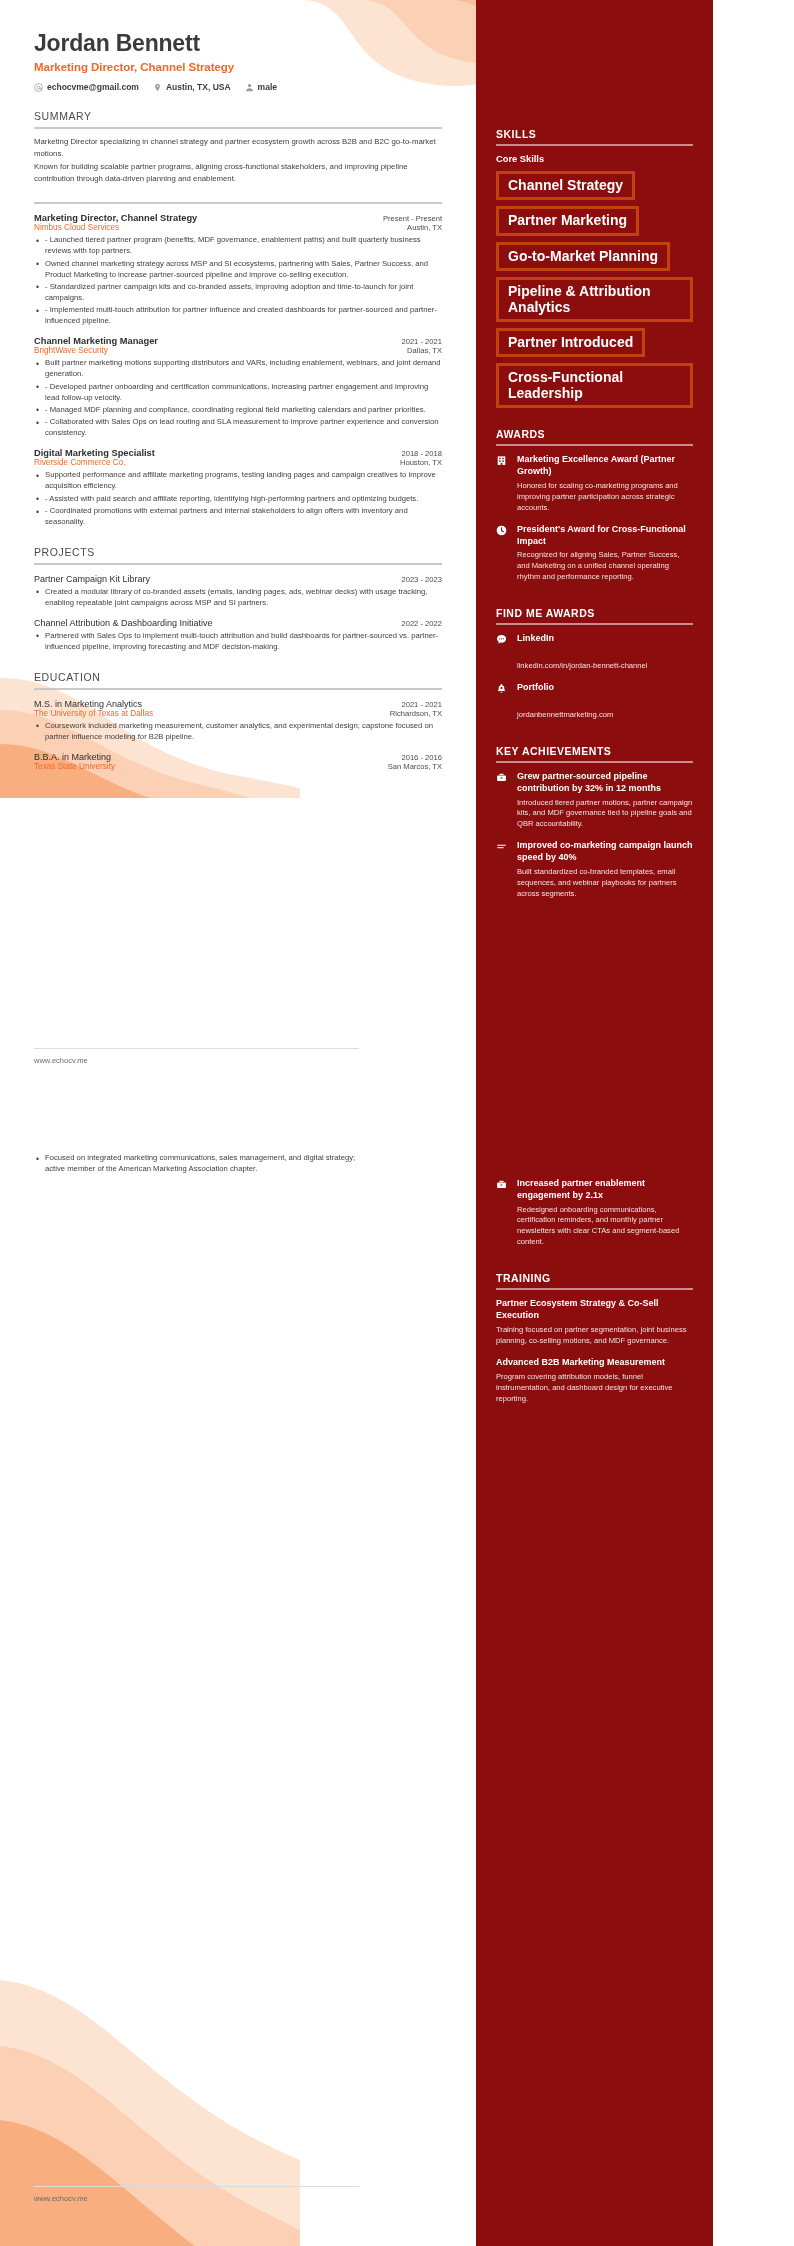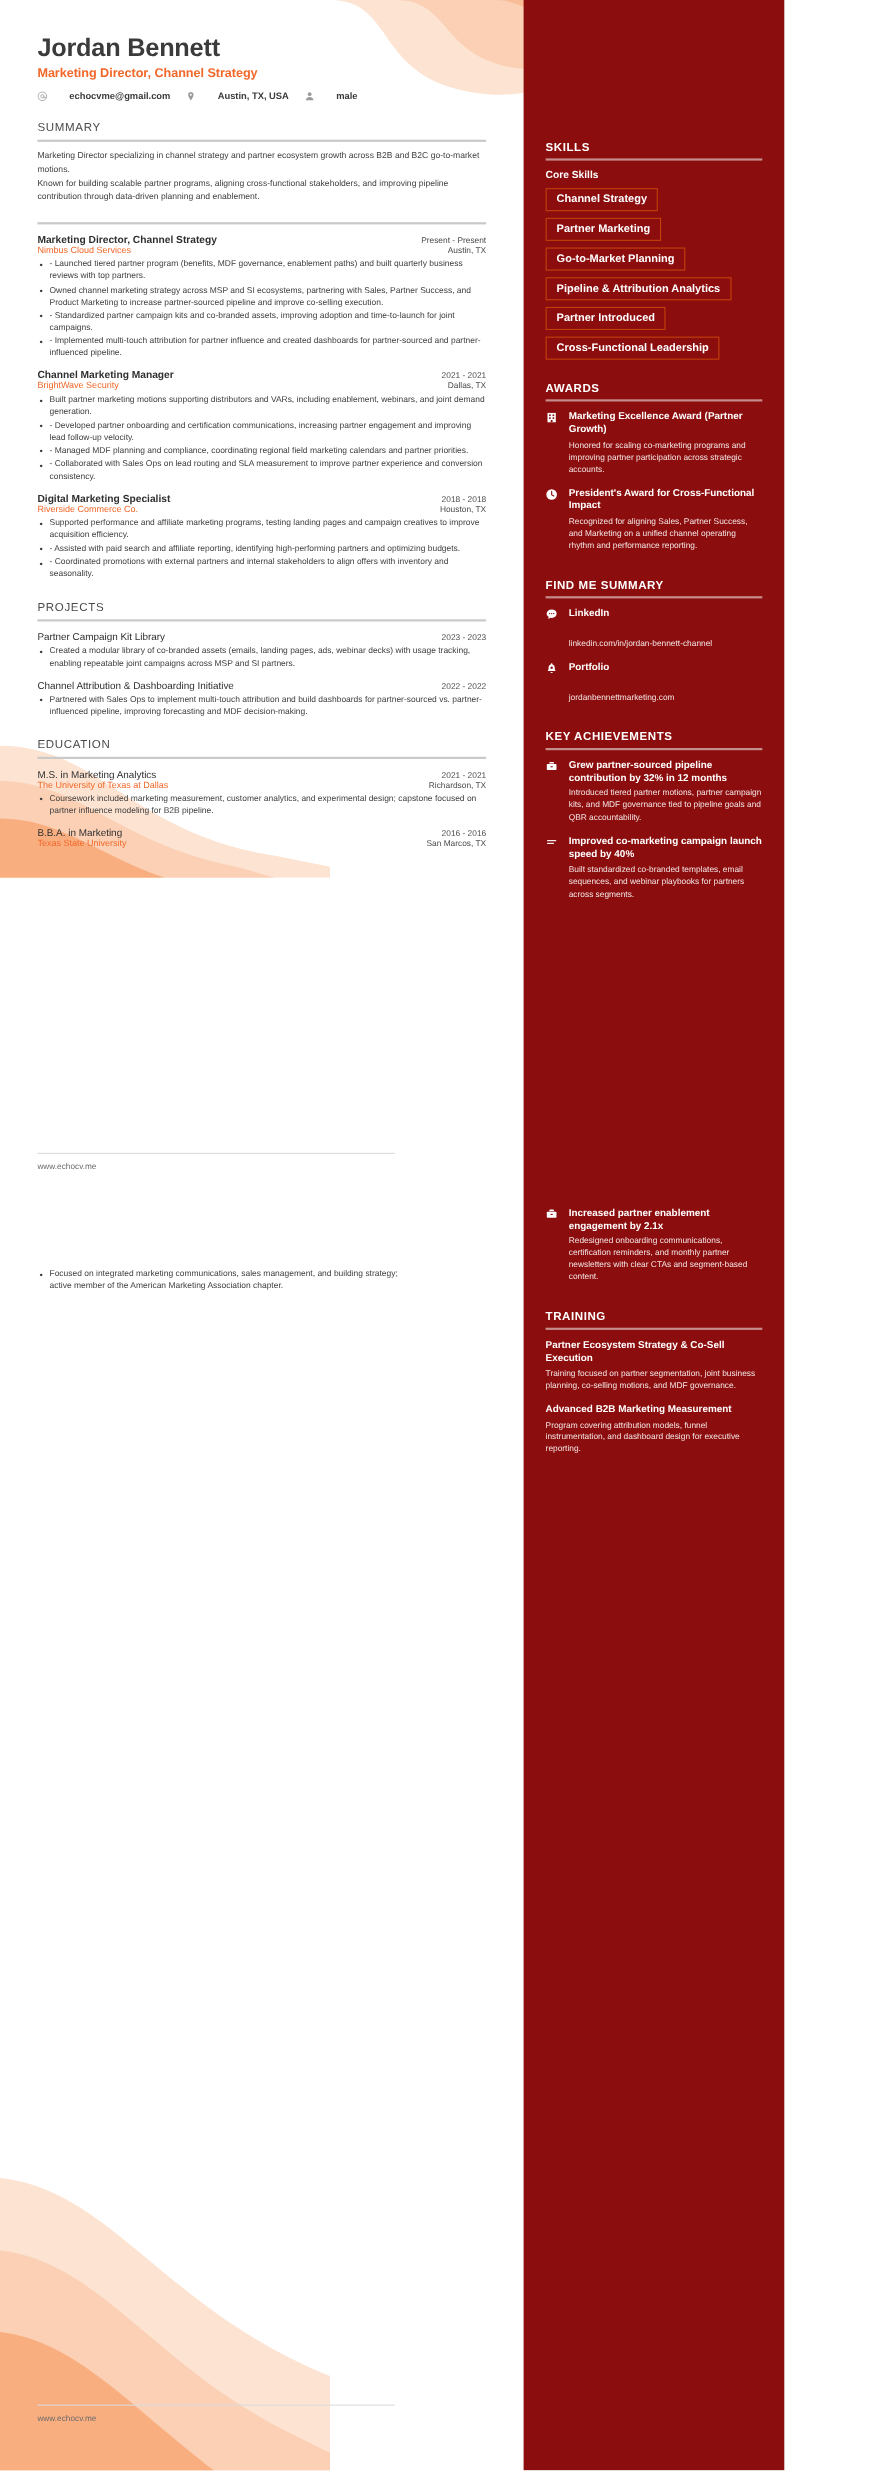--- a/index.html
+++ b/index.html
@@ -32,21 +32,21 @@
     letter-spacing: -0.2px; line-height: 1.15;
   }
   .role {
     margin-top: 5px; font-size: 11.5px; font-weight: bold; color: #f2682a;
     letter-spacing: -0.05px;
   }
   .contact {
     margin-top: 9px; display: flex; align-items: center; gap: 14px;
     font-size: 8.5px; font-weight: bold; color: #3b3b3b;
   }
-  .contact .item { display: flex; align-items: center; gap: 20px; }
+  .contact .item { display: flex; align-items: center; gap: 4px; }
   .contact svg { display:block; }
 
   
   .lsection { padding: 0 34px; margin-top: 18px; }
   .lsection-title {
     font-size: 10.5px; color: #4a4a4a; letter-spacing: 0.6px;
     padding-bottom: 5px;
   }
   .rule { height: 2px; background: #c9c9c9; margin-bottom: 7px; }
 
@@ -75,21 +75,21 @@
   .rsection { padding: 0 20px; }
   .rsection-title {
     font-size: 10.5px; font-weight: bold; letter-spacing: 0.5px;
     color: #ffffff; padding-bottom: 4px;
   }
   .rrule { height: 2px; background: #d9b8b8; margin-bottom: 8px; opacity: .75; }
   .sub-head { font-size: 9.3px; font-weight: bold; color: #ffffff; margin-bottom: 7px; }
 
   .chips { display: flex; flex-direction: column; align-items: flex-start; gap: 6px; }
   .chip {
-    border: 1px solid #c2410c; padding: 4px 9px; font-size: 10px;
+    border: 3px solid #c2410c; padding: 4px 9px; font-size: 14px;
     font-weight: bold; color: #ffffff; line-height: 1.1;
   }
 
   .ritem { display: flex; gap: 8px; margin-bottom: 10px; }
   .ricon { width: 13px; flex: 0 0 13px; padding-top: 1px; }
   .ricon svg { display: block; }
   .rbody { flex: 1 1 auto; }
   .ritem-title { font-size: 9px; font-weight: bold; color: #ffffff; line-height: 1.32; }
   .ritem-desc { font-size: 7.6px; color: #f2e3e3; line-height: 1.44; margin-top: 3px; }
   .ritem-link { font-size: 7.6px; color: #f2e3e3; line-height: 1.44; margin-top: 16px; word-break: break-word; }
@@ -288,21 +288,21 @@
         </div>
       </div>
 
       <div style="position:absolute;top:1048px;left:34px;width:325px;">
         <div class="hr-light"></div>
         <div style="font-size:7.5px;color:#6a6a6a;padding-top:7px;">www.echocv.me</div>
       </div>
 
       <div style="position:absolute;top:1150px;left:34px;width:330px;">
         <ul class="bullets">
-          <li>Focused on integrated marketing communications, sales management, and building strategy; active member of the American Marketing Association chapter.</li>
+          <li>Focused on integrated marketing communications, sales management, and digital strategy; active member of the American Marketing Association chapter.</li>
         </ul>
       </div>
 
       <div style="position:absolute;top:2186px;left:34px;width:325px;">
         <div class="hr-light"></div>
         <div style="font-size:7.5px;color:#6a6a6a;padding-top:7px;">www.echocv.me</div>
       </div>
 
     </div>
 
@@ -357,21 +357,21 @@
           <div class="rbody">
             <div class="ritem-title">President's Award for Cross-Functional Impact</div>
             <div class="ritem-desc">Recognized for aligning Sales, Partner Success, and Marketing on a unified channel operating rhythm and performance reporting.</div>
           </div>
         </div>
       </div>
 
       <div class="spacer-sm"></div>
 
       <div class="rsection">
-        <div class="rsection-title">FIND ME SUMMARY</div>
+        <div class="rsection-title">FIND ME AWARDS</div>
         <div class="rrule"></div>
 
         <div class="ritem">
           <div class="ricon">
             <svg width="11" height="11" viewBox="0 0 16 16">
                 <path d="M8 1.6c-3.8 0-6.6 2.3-6.6 5.3 0 1.8 1 3.4 2.7 4.4l-.7 2.8 3-1.6c.5.1 1.1.2 1.6.2 3.8 0 6.6-2.3 6.6-5.8S11.8 1.6 8 1.6z" fill="#ffffff"></path>
                 <circle cx="5.3" cy="7" r=".95" fill="#8c0d0d"></circle>
                 <circle cx="8" cy="7" r=".95" fill="#8c0d0d"></circle>
                 <circle cx="10.7" cy="7" r=".95" fill="#8c0d0d"></circle>
               </svg>

